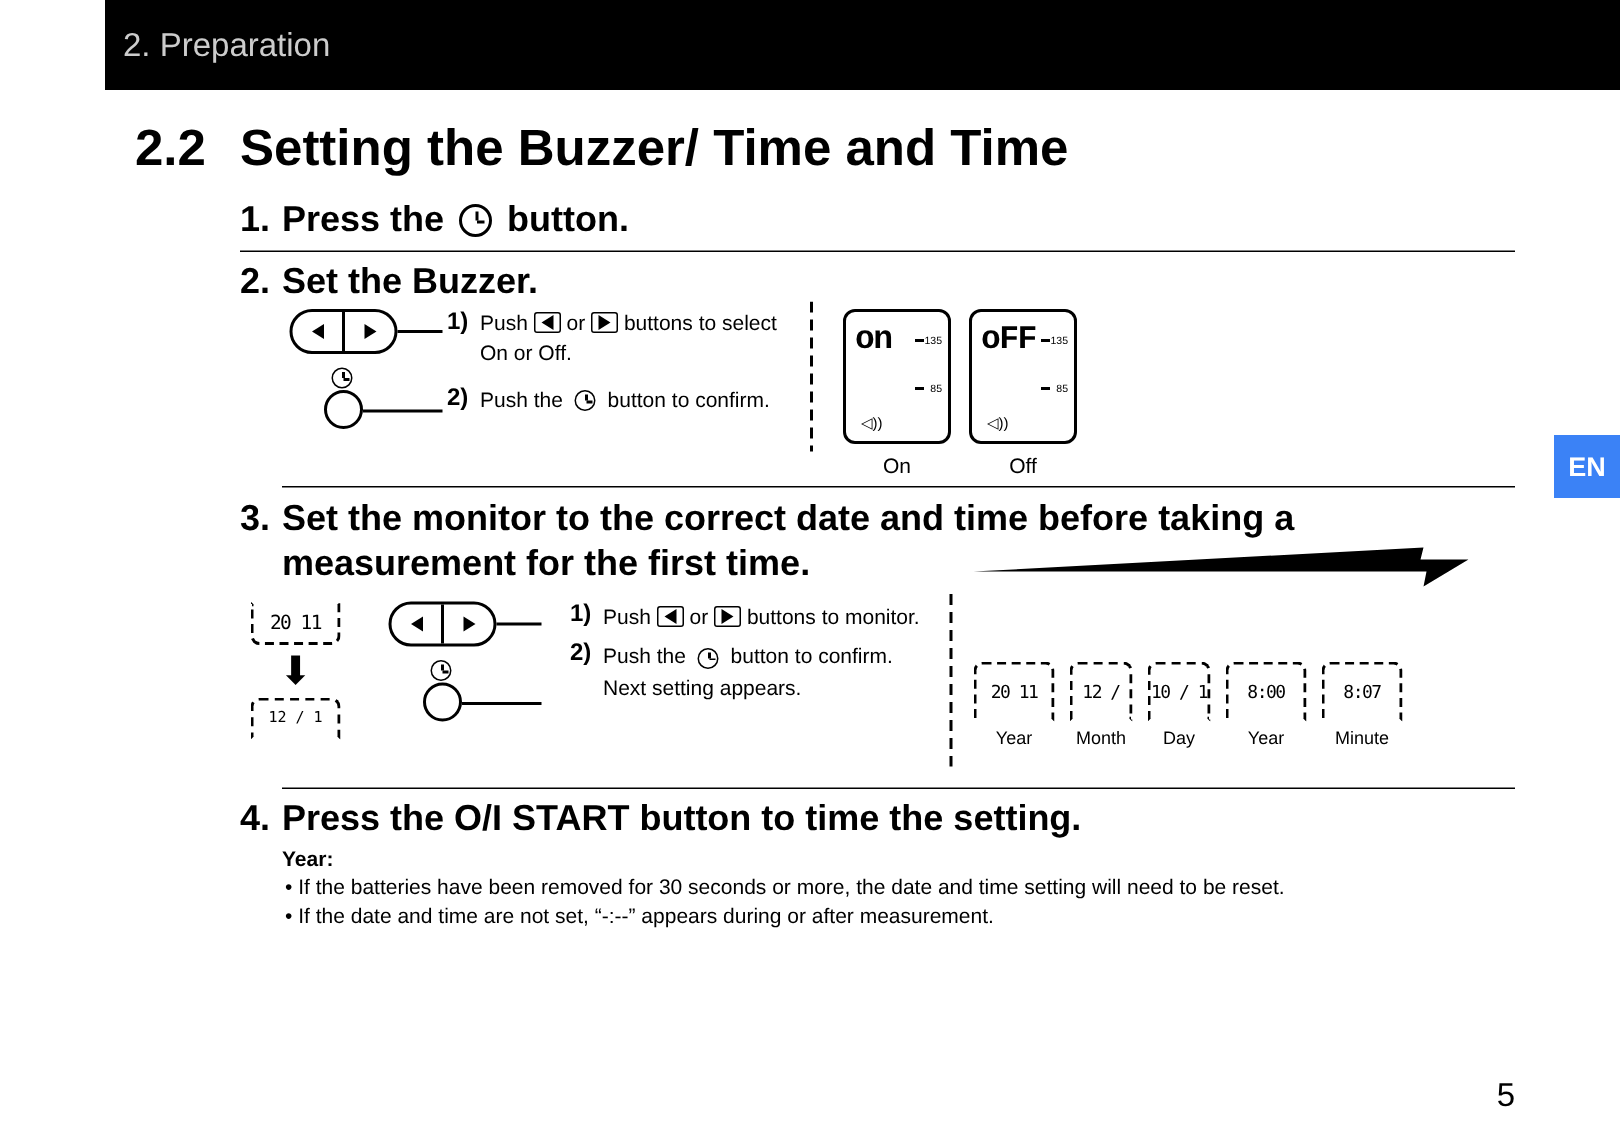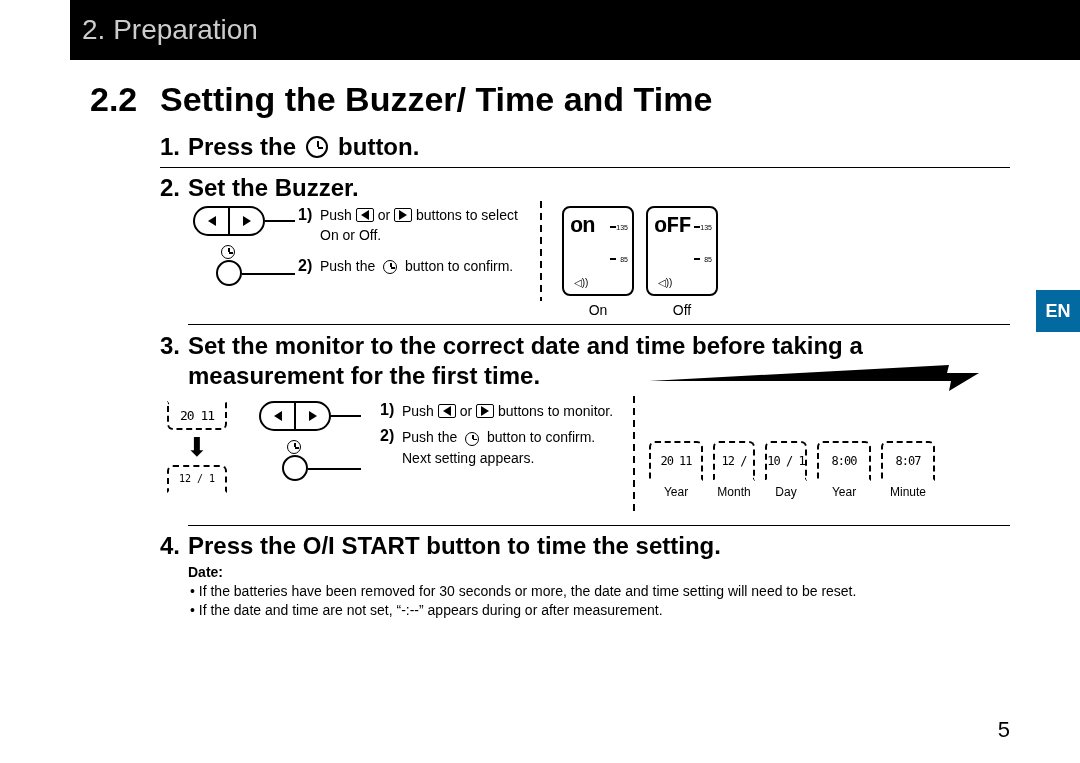--- a/index.html
+++ b/index.html
@@ -13,21 +13,21 @@
   }
   .topbar {
     background: #000;
     color: #ccc;
     width: 1010px;
     height: 60px;
     margin-left: 70px;
     display: flex;
     align-items: center;
     padding-left: 12px;
-    font-size: 28px;
+    font-size: 22px;
     position: relative;
     z-index: 1;
   }
   .page {
     position: absolute;
     top: 0;
     left: 0;
     width: 1080px;
     height: 763px;
     padding-top: 70px;
@@ -126,21 +126,21 @@
   .buzz-disp .dash135 { position: absolute; top: 18px; right: 16px; width: 6px; height: 1.5px; background:#000; }
   .buzz-disp .dash85 { position: absolute; top: 50px; right: 16px; width: 6px; height: 1.5px; background:#000; }
   .buzz-disp .sound { position: absolute; bottom: 6px; left: 10px; font-size: 10px; }
   .disp-label { text-align: center; font-size: 14px; margin-top: 6px; }
   .disp-col { display: flex; flex-direction: column; align-items: center; }
 
   .lang-tab {
     position: absolute;
     right: 0; top: 290px;
     width: 44px; height: 42px;
-    background: #0369a1; color: #fff;
+    background: #3b82f6; color: #fff;
     display: flex; align-items: center; justify-content: center;
     font-size: 18px; font-weight: bold;
   }
 
   .step3-row { display:flex; align-items:flex-start; margin-left:0; }
   .step3-text { font-size: 24px; font-weight: bold; line-height: 1.25; }
   .step3-area { display: flex; align-items: flex-start; margin-top: 10px; }
 
   .year-disp {
     width: 74px; height: 92px;
@@ -405,21 +405,21 @@
       </div>
 
       <hr class="rule rule-inset" style="margin-top:14px;">
 
       <div class="step-row">
         <span class="sn">4.</span>
         <span>Press the O/I START button to time the setting.</span>
       </div>
 
       <div class="notes">
-        <div class="notes-title">Date:</div>
+        <div class="notes-title">Year:</div>
         <ul>
           <li>If the batteries have been removed for 30 seconds or more, the date and time setting will need to be reset.</li>
           <li>If the date and time are not set, “-:--” appears during or after measurement.</li>
         </ul>
       </div>
 
     </div>
   </div>
 </div>
 

